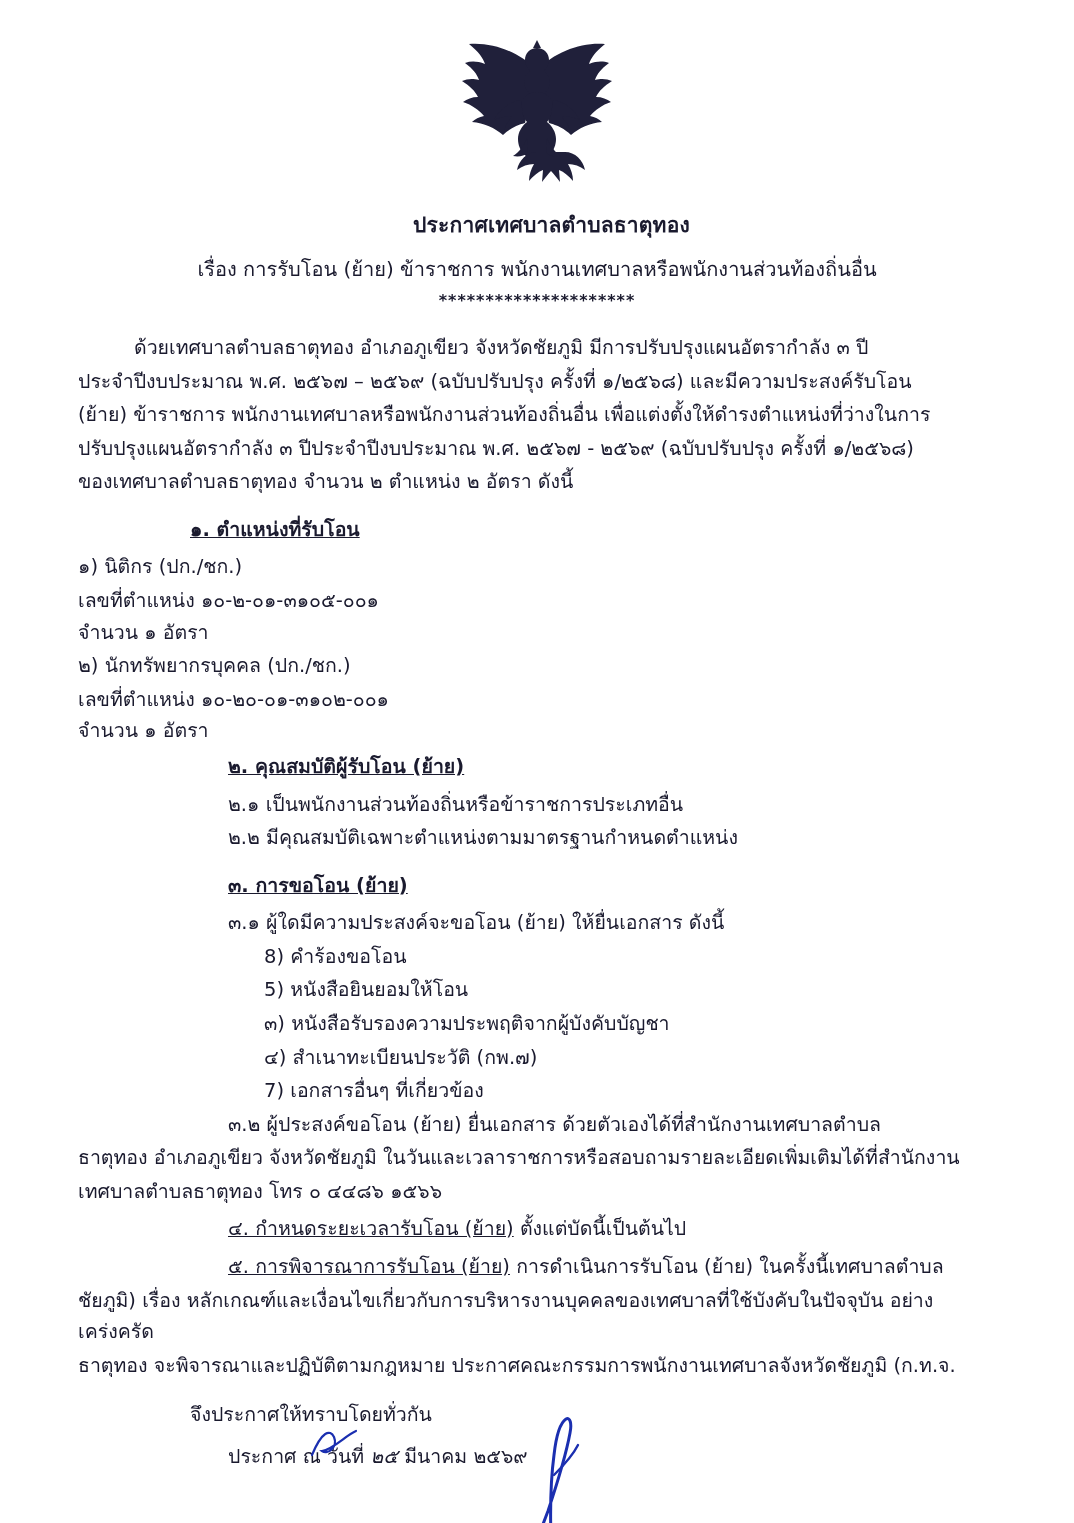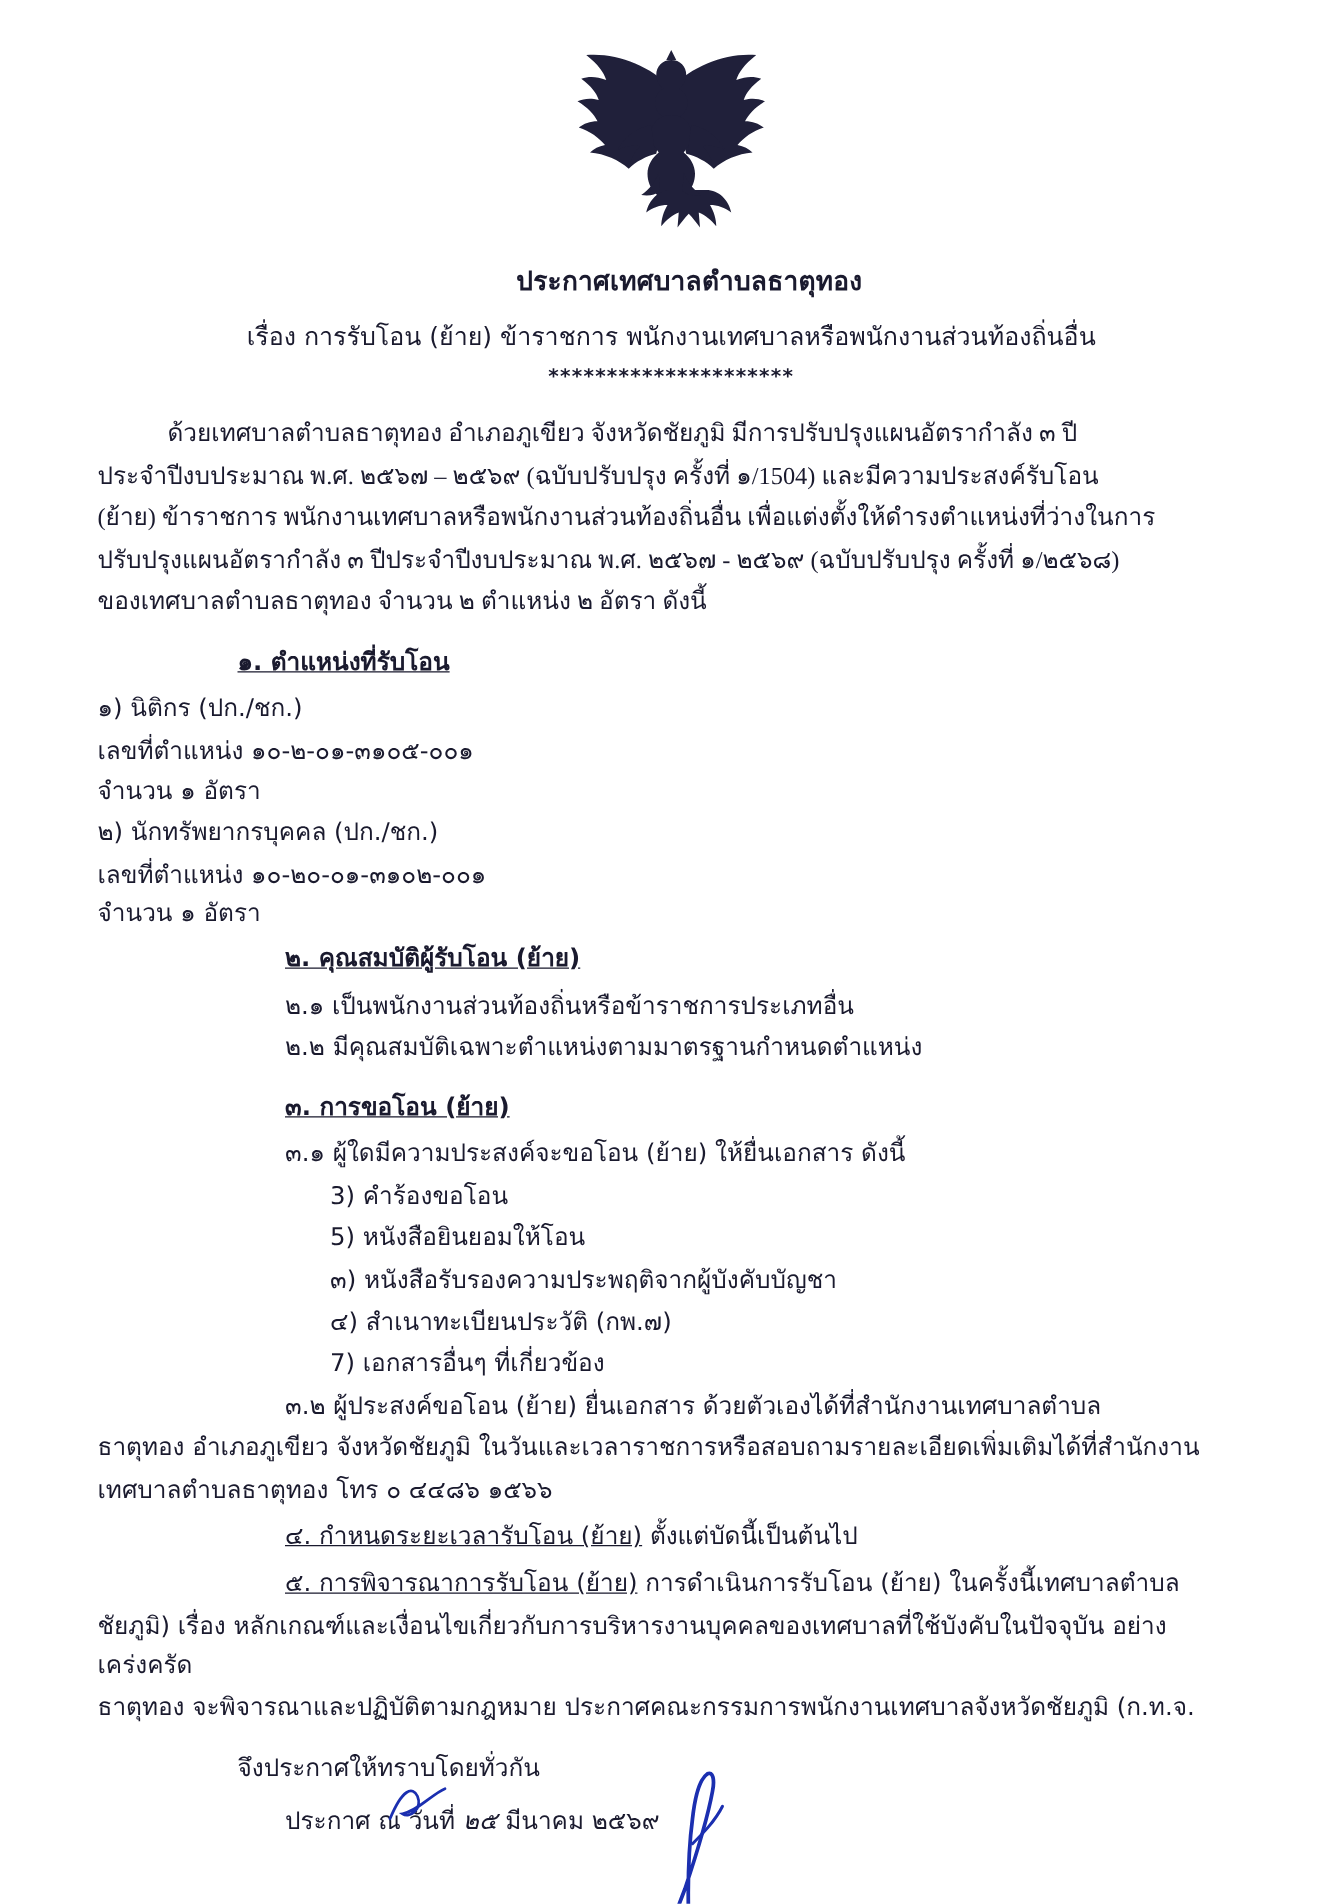--- a/index.html
+++ b/index.html
@@ -61,21 +61,20 @@
   
   .body-area {
     margin: 22px 78px 0 78px;
     font-size: 19.5px;
     line-height: 1.62;
   }
   .para {
     text-align: justify;
     text-justify: inter-word;
     margin-bottom: 2px;
-    font-family: Liberation Serif, serif;
   }
   .indent {
     text-indent: 56px;
   }
   .section-head {
     font-weight: bold;
     margin-top: 16px;
     margin-bottom: 6px;
     padding-left: 112px;
   }
@@ -166,21 +165,21 @@
     </div>
   </div>
 
   <div class="doc-title">ประกาศเทศบาลตำบลธาตุทอง</div>
   <div class="doc-subtitle">เรื่อง การรับโอน (ย้าย) ข้าราชการ พนักงานเทศบาลหรือพนักงานส่วนท้องถิ่นอื่น</div>
   <div class="stars">*********************</div>
 
   <div class="body-area">
 
     <div class="para indent">ด้วยเทศบาลตำบลธาตุทอง อำเภอภูเขียว จังหวัดชัยภูมิ มีการปรับปรุงแผนอัตรากำลัง ๓  ปี</div>
-    <div class="para">ประจำปีงบประมาณ พ.ศ. ๒๕๖๗ – ๒๕๖๙  (ฉบับปรับปรุง  ครั้งที่ ๑/1504)  และมีความประสงค์รับโอน</div>
+    <div class="para">ประจำปีงบประมาณ พ.ศ. ๒๕๖๗ – ๒๕๖๙  (ฉบับปรับปรุง  ครั้งที่ ๑/๒๕๖๘)  และมีความประสงค์รับโอน</div>
     <div class="para">(ย้าย) ข้าราชการ พนักงานเทศบาลหรือพนักงานส่วนท้องถิ่นอื่น เพื่อแต่งตั้งให้ดำรงตำแหน่งที่ว่างในการ</div>
     <div class="para">ปรับปรุงแผนอัตรากำลัง ๓  ปีประจำปีงบประมาณ พ.ศ. ๒๕๖๗ - ๒๕๖๙ (ฉบับปรับปรุง  ครั้งที่ ๑/๒๕๖๘)</div>
     <div class="para">ของเทศบาลตำบลธาตุทอง จำนวน ๒ ตำแหน่ง ๒ อัตรา ดังนี้</div>
 
     <div class="section-head">
       <span class="ul">๑. ตำแหน่งที่รับโอน</span>
     </div>
     <div class="list-line pad-1">๑) นิติกร  (ปก./ชก.)</div>
     <div class="row-2col">
       <div class="c1">เลขที่ตำแหน่ง ๑๐-๒-๐๑-๓๑๐๕-๐๐๑</div>
@@ -195,21 +194,21 @@
     <div class="section-head" style="padding-left:150px;margin-top:4px;">
       <span class="ul">๒. คุณสมบัติผู้รับโอน (ย้าย)</span>
     </div>
     <div class="list-line pad-3">๒.๑ เป็นพนักงานส่วนท้องถิ่นหรือข้าราชการประเภทอื่น</div>
     <div class="list-line pad-3">๒.๒ มีคุณสมบัติเฉพาะตำแหน่งตามมาตรฐานกำหนดตำแหน่ง</div>
 
     <div class="section-head" style="padding-left:150px;">
       <span class="ul">๓. การขอโอน (ย้าย)</span>
     </div>
     <div class="list-line pad-3">๓.๑ ผู้ใดมีความประสงค์จะขอโอน (ย้าย) ให้ยื่นเอกสาร ดังนี้</div>
-    <div class="list-line pad-4">3) คำร้องขอโอน</div>
+    <div class="list-line pad-4">8) คำร้องขอโอน</div>
     <div class="list-line pad-4">5) หนังสือยินยอมให้โอน</div>
     <div class="list-line pad-4">๓) หนังสือรับรองความประพฤติจากผู้บังคับบัญชา</div>
     <div class="list-line pad-4">๔) สำเนาทะเบียนประวัติ (กพ.๗)</div>
     <div class="list-line pad-4">7) เอกสารอื่นๆ ที่เกี่ยวข้อง</div>
     <div class="list-line pad-3">๓.๒ ผู้ประสงค์ขอโอน (ย้าย) ยื่นเอกสาร ด้วยตัวเองได้ที่สำนักงานเทศบาลตำบล</div>
     <div class="list-line">ธาตุทอง อำเภอภูเขียว จังหวัดชัยภูมิ ในวันและเวลาราชการหรือสอบถามรายละเอียดเพิ่มเติมได้ที่สำนักงาน</div>
     <div class="list-line">เทศบาลตำบลธาตุทอง โทร ๐ ๔๔๘๖ ๑๕๖๖</div>
 
     <div class="list-line pad-3" style="margin-top:6px;">
       <span class="ul">๔. กำหนดระยะเวลารับโอน (ย้าย)</span><span> ตั้งแต่บัดนี้เป็นต้นไป</span>

